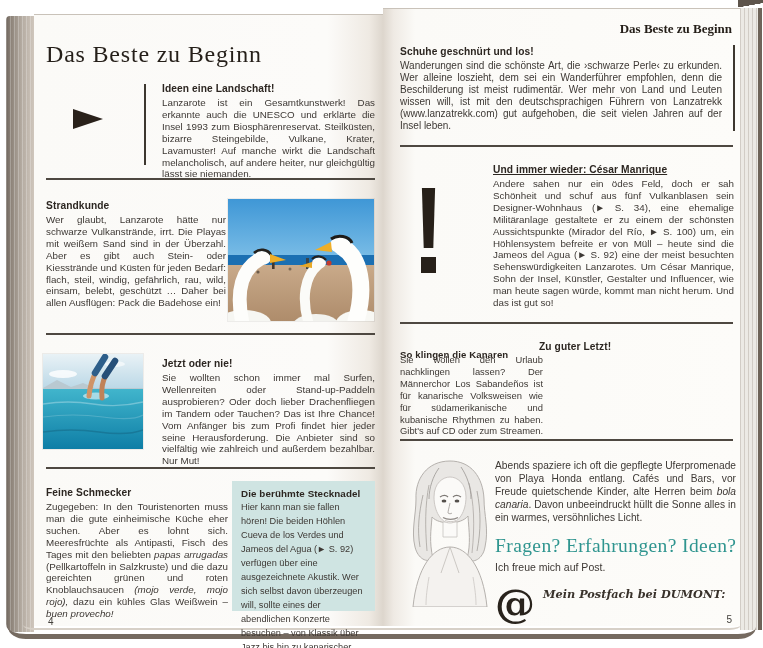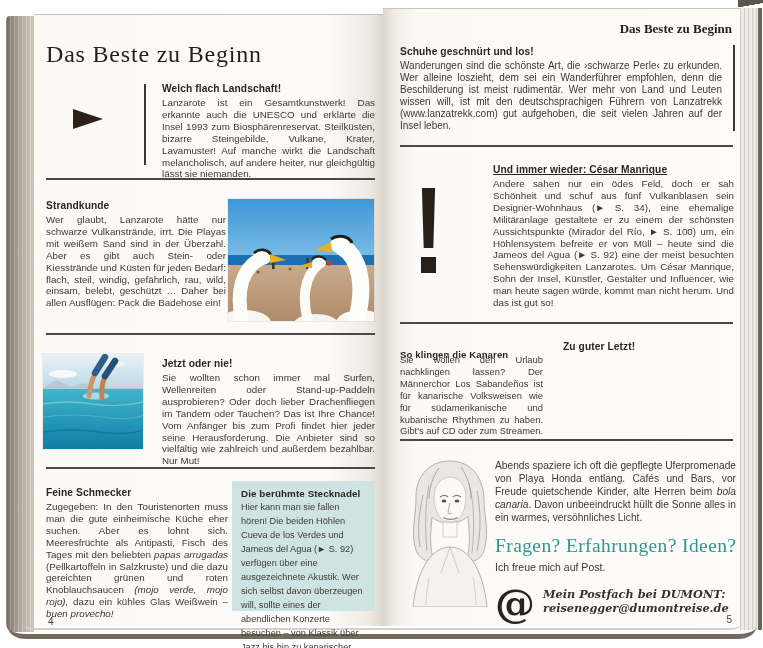--- a/index.html
+++ b/index.html
@@ -64,21 +64,21 @@
   <div class="edge-right"></div>
   <div class="corner-tr"></div>
   <div class="book-bottom"></div>
 
   <div class="page page-left">
 
     <div class="abs serif-title" style="left:12px;top:26px;">Das Beste zu Beginn</div>
 
     <div class="abs arrow" style="left:39px;top:94px;"></div>
     <div class="rule-v" style="left:110px;top:69px;height:81px;"></div>
-    <div class="abs h" style="left:128px;top:68px;width:213px;">Welch flach Landschaft!</div>
+    <div class="abs h" style="left:128px;top:68px;width:213px;">Ideen eine Landschaft!</div>
     <div class="abs b" style="left:128px;top:82px;width:213px;">Lanzarote ist ein Gesamtkunstwerk! Das erkannte auch die UNESCO und erklärte die Insel 1993 zum Biosphärenreservat. Steilküsten, bizarre Steingebilde, Vulkane, Krater, Lavamuster! Auf manche wirkt die Landschaft melancholisch, auf andere heiter, nur gleichgültig lässt sie niemanden.</div>
 
     <div class="rule-h" style="left:12px;top:163px;width:329px;"></div>
 
     <div class="abs h" style="left:12px;top:185px;">Strandkunde</div>
     <div class="abs b" style="left:12px;top:199px;width:180px;">Wer glaubt, Lanzarote hätte nur schwarze Vulkanstrände, irrt. Die Playas mit weißem Sand sind in der Überzahl. Aber es gibt auch Stein- oder Kiesstrände und Küsten für jeden Bedarf: flach, steil, windig, gefährlich, rau, wild, einsam, belebt, geschützt … Daher bei allen Ausflügen: Pack die Badehose ein!</div>
 
     <div class="photo" style="left:194px;top:184px;width:146px;height:122px;">
       <svg width="146" height="122" viewBox="0 0 146 122" xmlns="http://www.w3.org/2000/svg">
         <defs>
@@ -177,21 +177,21 @@
     <div class="excl-bar" style="left:38px;top:179px;"></div>
     <div class="excl-dot" style="left:38px;top:248px;"></div>
     <div class="abs h" style="left:110px;top:155px;text-decoration:underline;">Und immer wieder: César Manrique</div>
     <div class="abs b" style="left:110px;top:169px;width:241px;">Andere sahen nur ein ödes Feld, doch er sah Schönheit und schuf aus fünf Vulkanblasen sein Designer-Wohnhaus (► S. 34), eine ehemalige Militäranlage gestaltete er zu einem der schönsten Aussichtspunkte (Mirador del Río, ► S. 100) um, ein Höhlensystem befreite er von Müll – heute sind die Jameos del Agua (► S. 92) eine der meist besuchten Sehenswürdigkeiten Lanzarotes. Um César Manrique, Sohn der Insel, Künstler, Gestalter und Influencer, wie man heute sagen würde, kommt man nicht herum. Und das ist gut so!</div>
 
     <div class="rule-h" style="left:17px;top:313px;width:333px;"></div>
 
     <div class="abs h" style="left:17px;top:332px;font-size:9.6px;margin-top:8px;">So klingen die Kanaren</div>
     <div class="abs b" style="left:17px;top:345px;width:143px;font-size:9.4px;">Sie wollen den Urlaub nachklingen lassen? Der Männerchor Los Sabandeños ist für kanarische Volksweisen wie für südamerikanische und kubanische Rhythmen zu haben. Gibt's auf CD oder zum Streamen.</div>
 
-    <div class="abs h" style="left:180px;top:332px;">Zu guter Letzt!</div>
+    <div class="abs h" style="left:156px;top:332px;">Zu guter Letzt!</div>
 
     <div class="rule-h" style="left:17px;top:430px;width:333px;"></div>
 
     <div class="abs" style="left:16px;top:446px;width:102px;height:152px;">
       <svg width="102" height="152" viewBox="0 0 102 152" xmlns="http://www.w3.org/2000/svg">
         <path d="M51,6 C28,6 16,24 17,44 C17,60 12,76 16,92 C19,104 28,108 34,104 C30,86 32,76 33,62 C40,70 62,70 69,61 C70,77 72,88 68,104 C74,109 84,104 86,92 C90,74 85,60 85,44 C84,22 72,6 51,6 Z" fill="#e9e7e4" stroke="#b5b1ad" stroke-width="1"></path>
         <path d="M24,40 C20,58 18,74 21,92" stroke="#a39f9b" stroke-width=".8" fill="none"></path>
         <path d="M30,30 C26,50 26,72 28,96" stroke="#a8a4a0" stroke-width=".8" fill="none"></path>
         <path d="M78,36 C82,56 82,76 78,96" stroke="#a39f9b" stroke-width=".8" fill="none"></path>
         <path d="M70,28 C75,48 76,70 73,98" stroke="#aeaaa6" stroke-width=".8" fill="none"></path>
@@ -211,18 +211,17 @@
       </svg>
     </div>
 
     <div class="abs b" style="left:112px;top:450px;width:241px;font-size:10.2px;line-height:13px;"><span>Abends spaziere ich oft die gepflegte Uferpromenade von Playa Honda entlang. Cafés und Bars, vor Freude quietschende Kinder, alte Herren beim </span><span class="it">bola canaria</span><span>. Davon unbeeindruckt hüllt die Sonne alles in ein warmes, versöhnliches Licht.</span></div>
 
     <div class="abs cta" style="left:112px;top:526px;color:#2f958f;">Fragen? Erfahrungen? Ideen?</div>
     <div class="abs" style="left:112px;top:552px;font-size:10.5px;color:#3d3834;text-align:center;">Ich freue mich auf Post.</div>
 
     <div class="abs at" style="left:112px;top:574px;">@</div>
     <div class="abs mail" style="left:160px;top:578px;">Mein Postfach bei DUMONT:</div>
-    <div class="abs mail" style="left:160px;top:592px;">reisenegger@dumontreise.de</div>
 
     <div class="abs pagenum" style="right:8px;top:605px;">5</div>
   </div>
 
 </div>
 
 </body></html>

